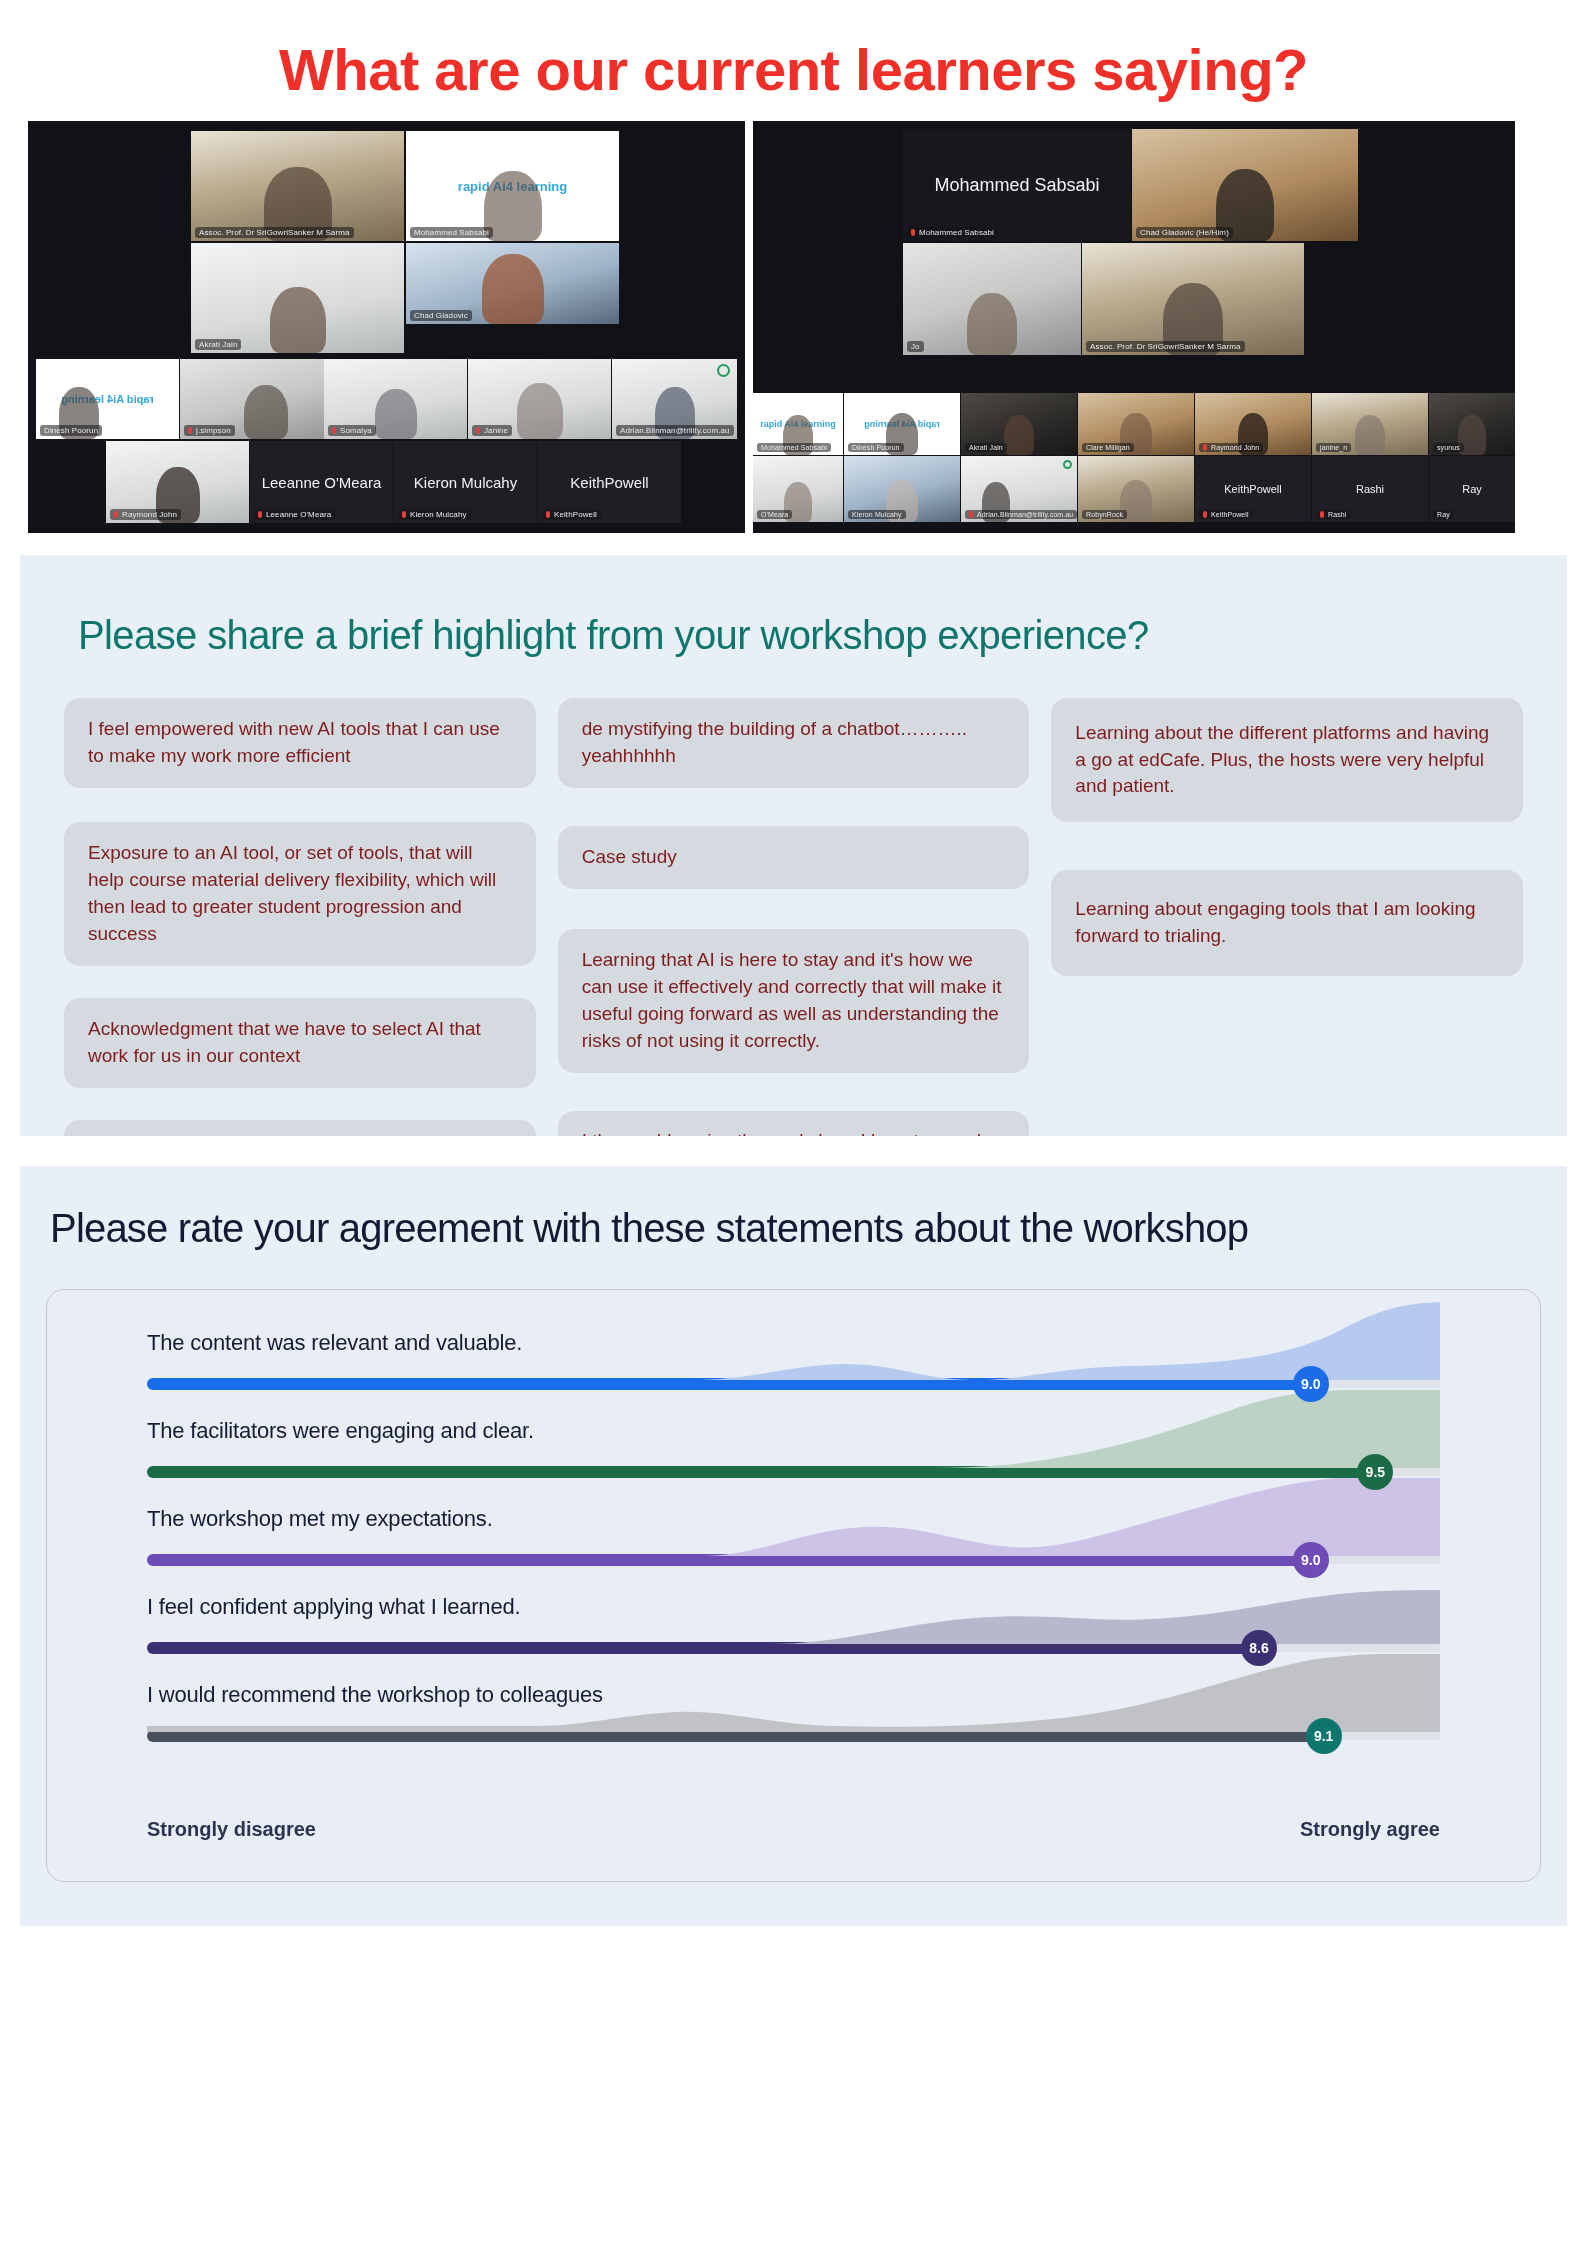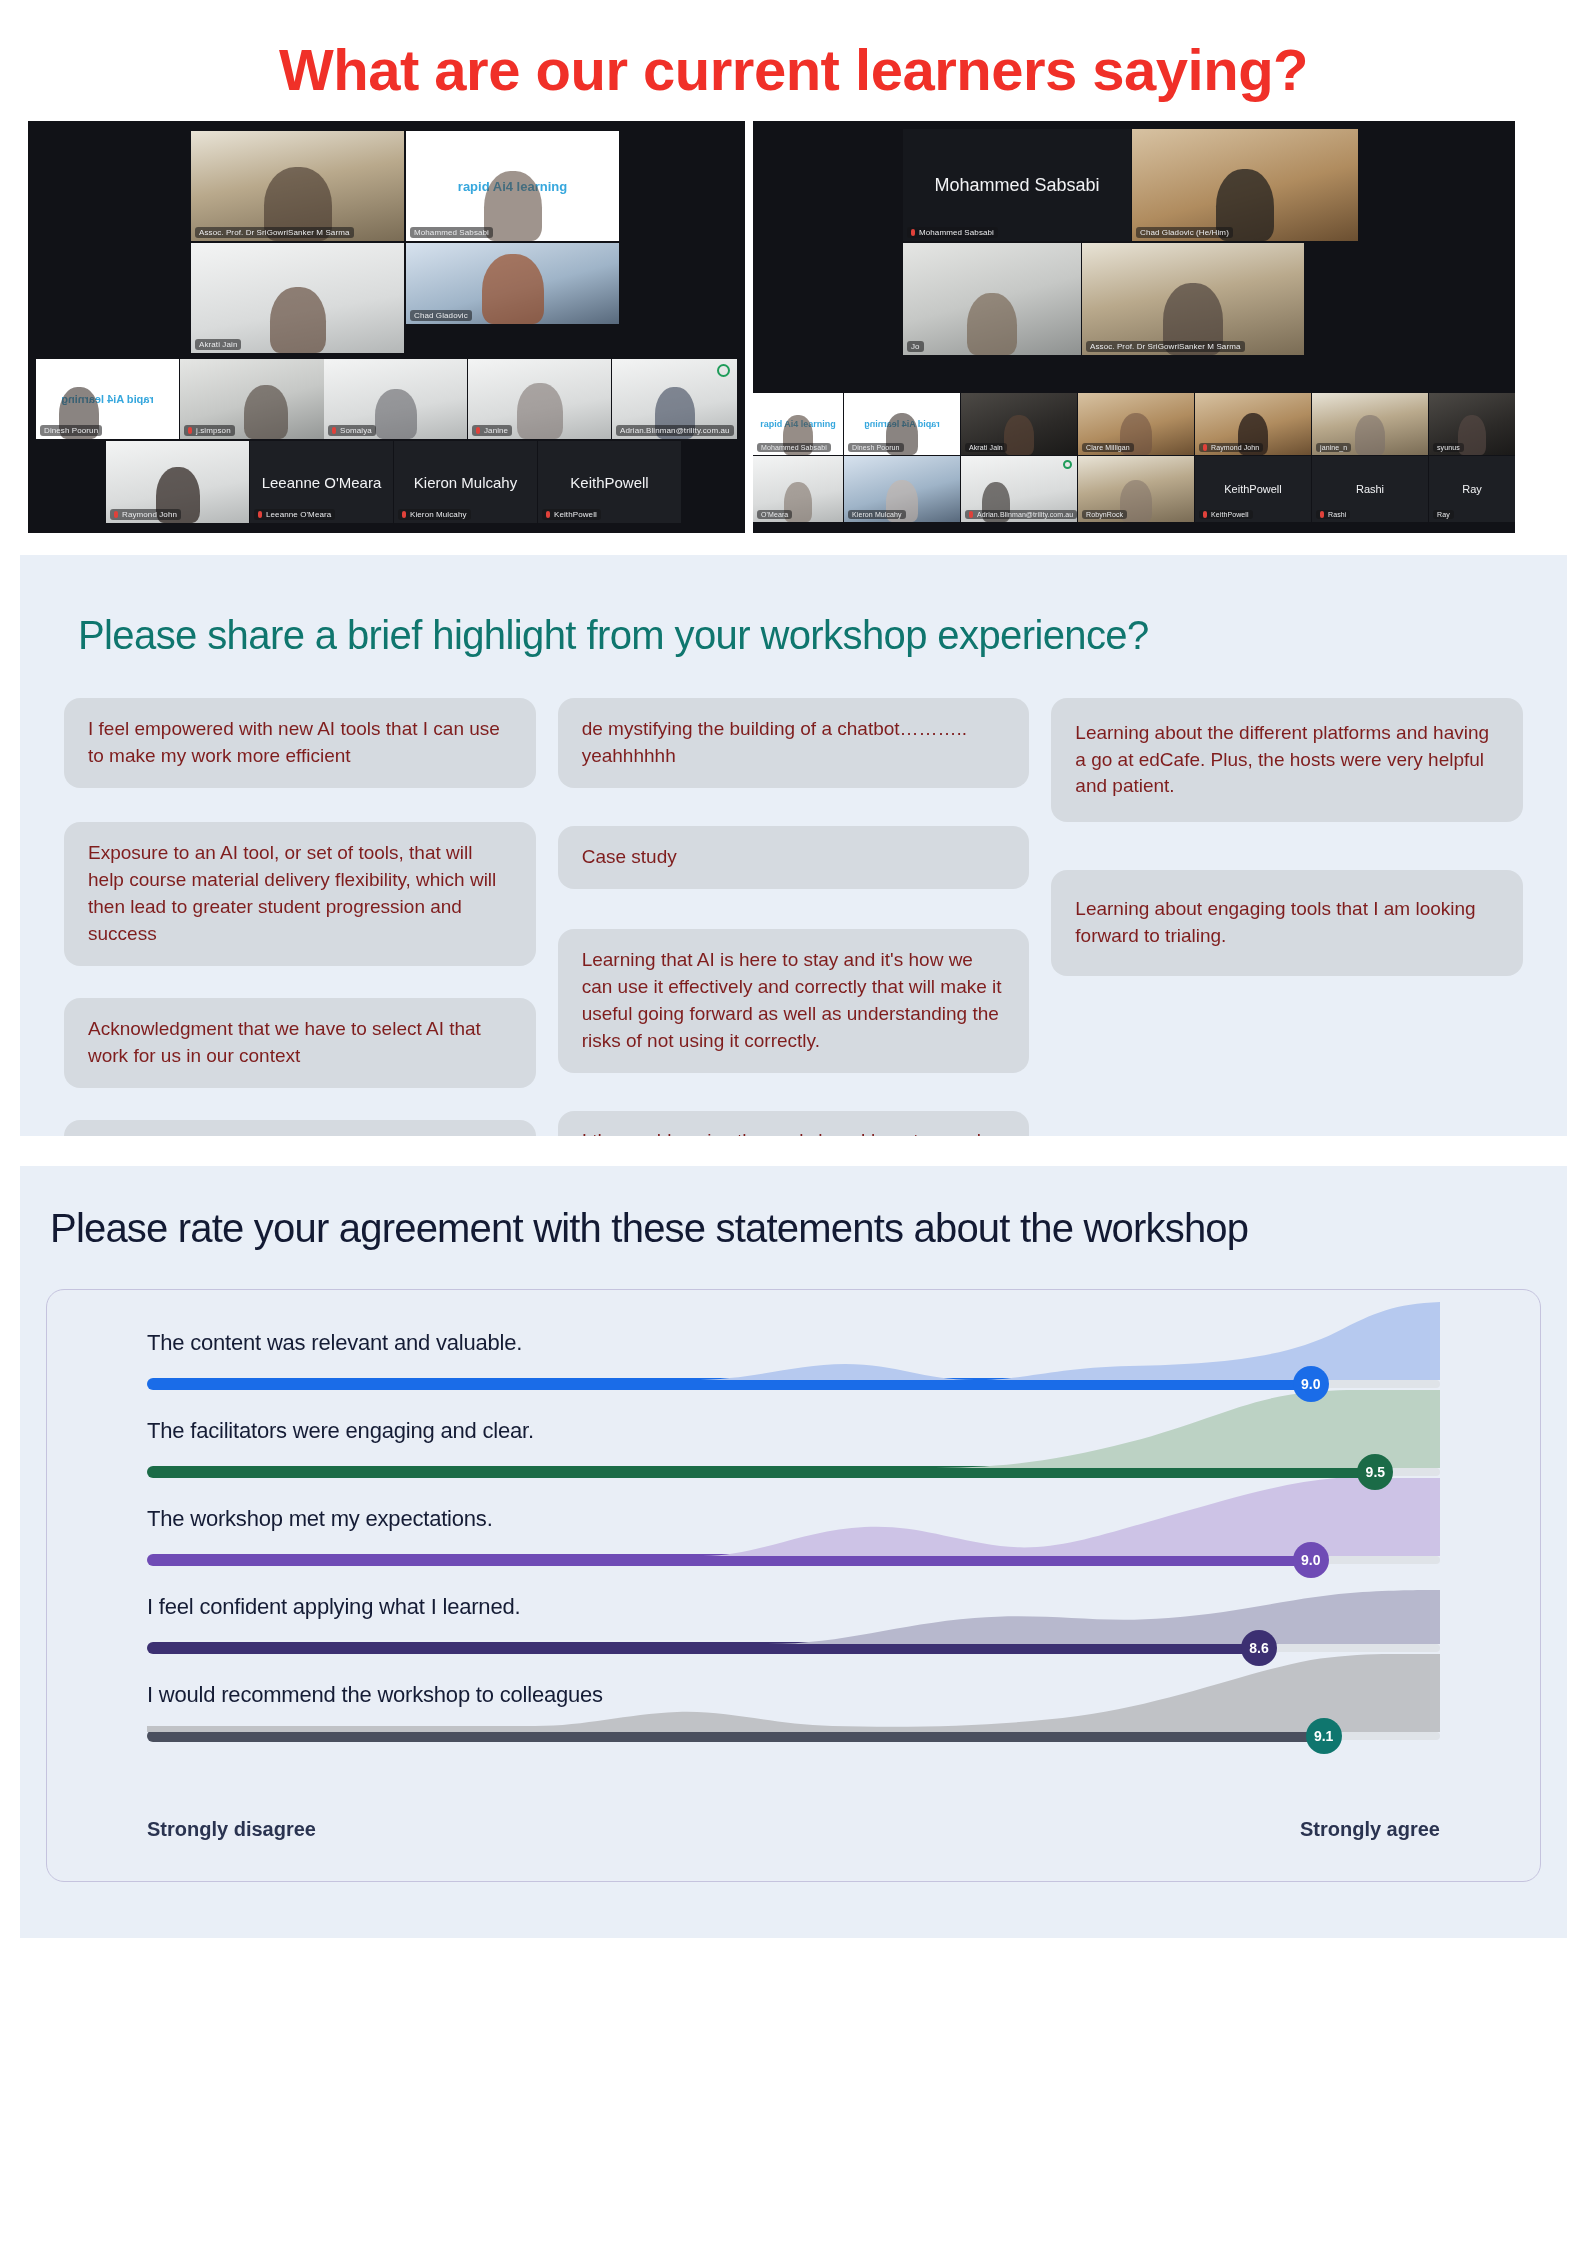--- a/index.html
+++ b/index.html
@@ -144,21 +144,21 @@
     padding: 18px 24px;
     margin-bottom: 26px;
     display: flex;
     align-items: center;
   }
 
   
   .panel2 {
     background: #e9eff7;
     margin: 30px 20px 0 20px;
-    padding-bottom: 56px;
+    padding-bottom: 44px;
   }
   .panel2-q {
     font-size: 40px;
     color: #131a33;
     padding: 40px 0 38px 30px;
     letter-spacing: -0.8px;
     white-space: nowrap;
   }
   .ratings-card {
     background: #e9eef6;

